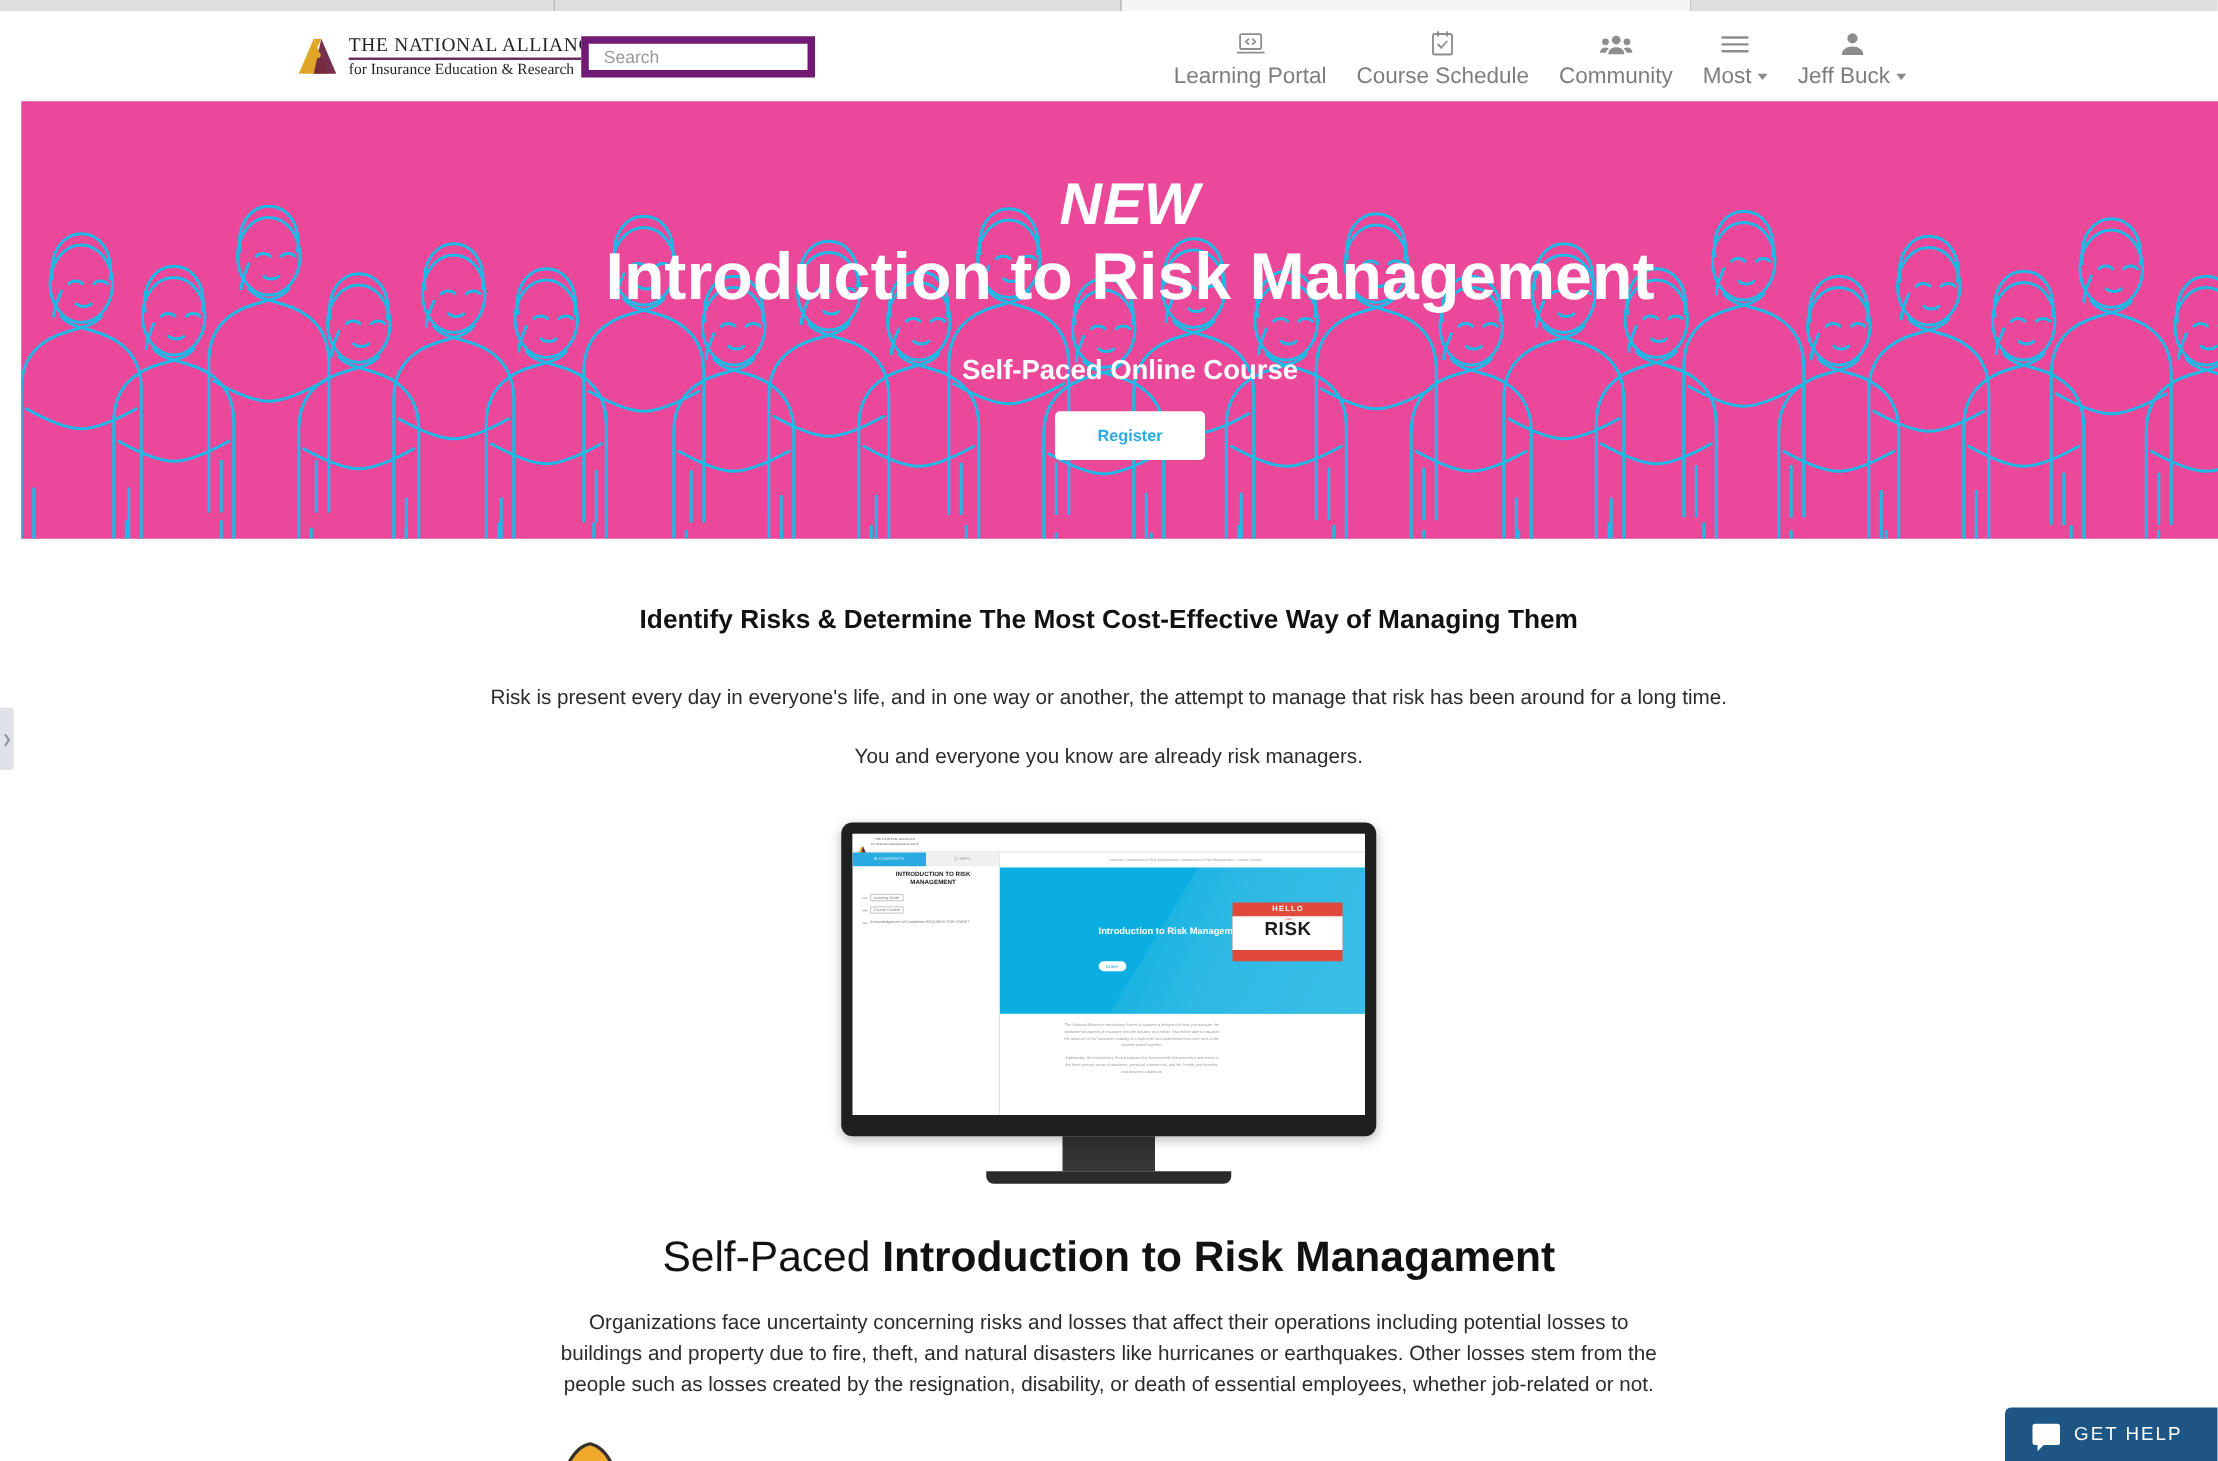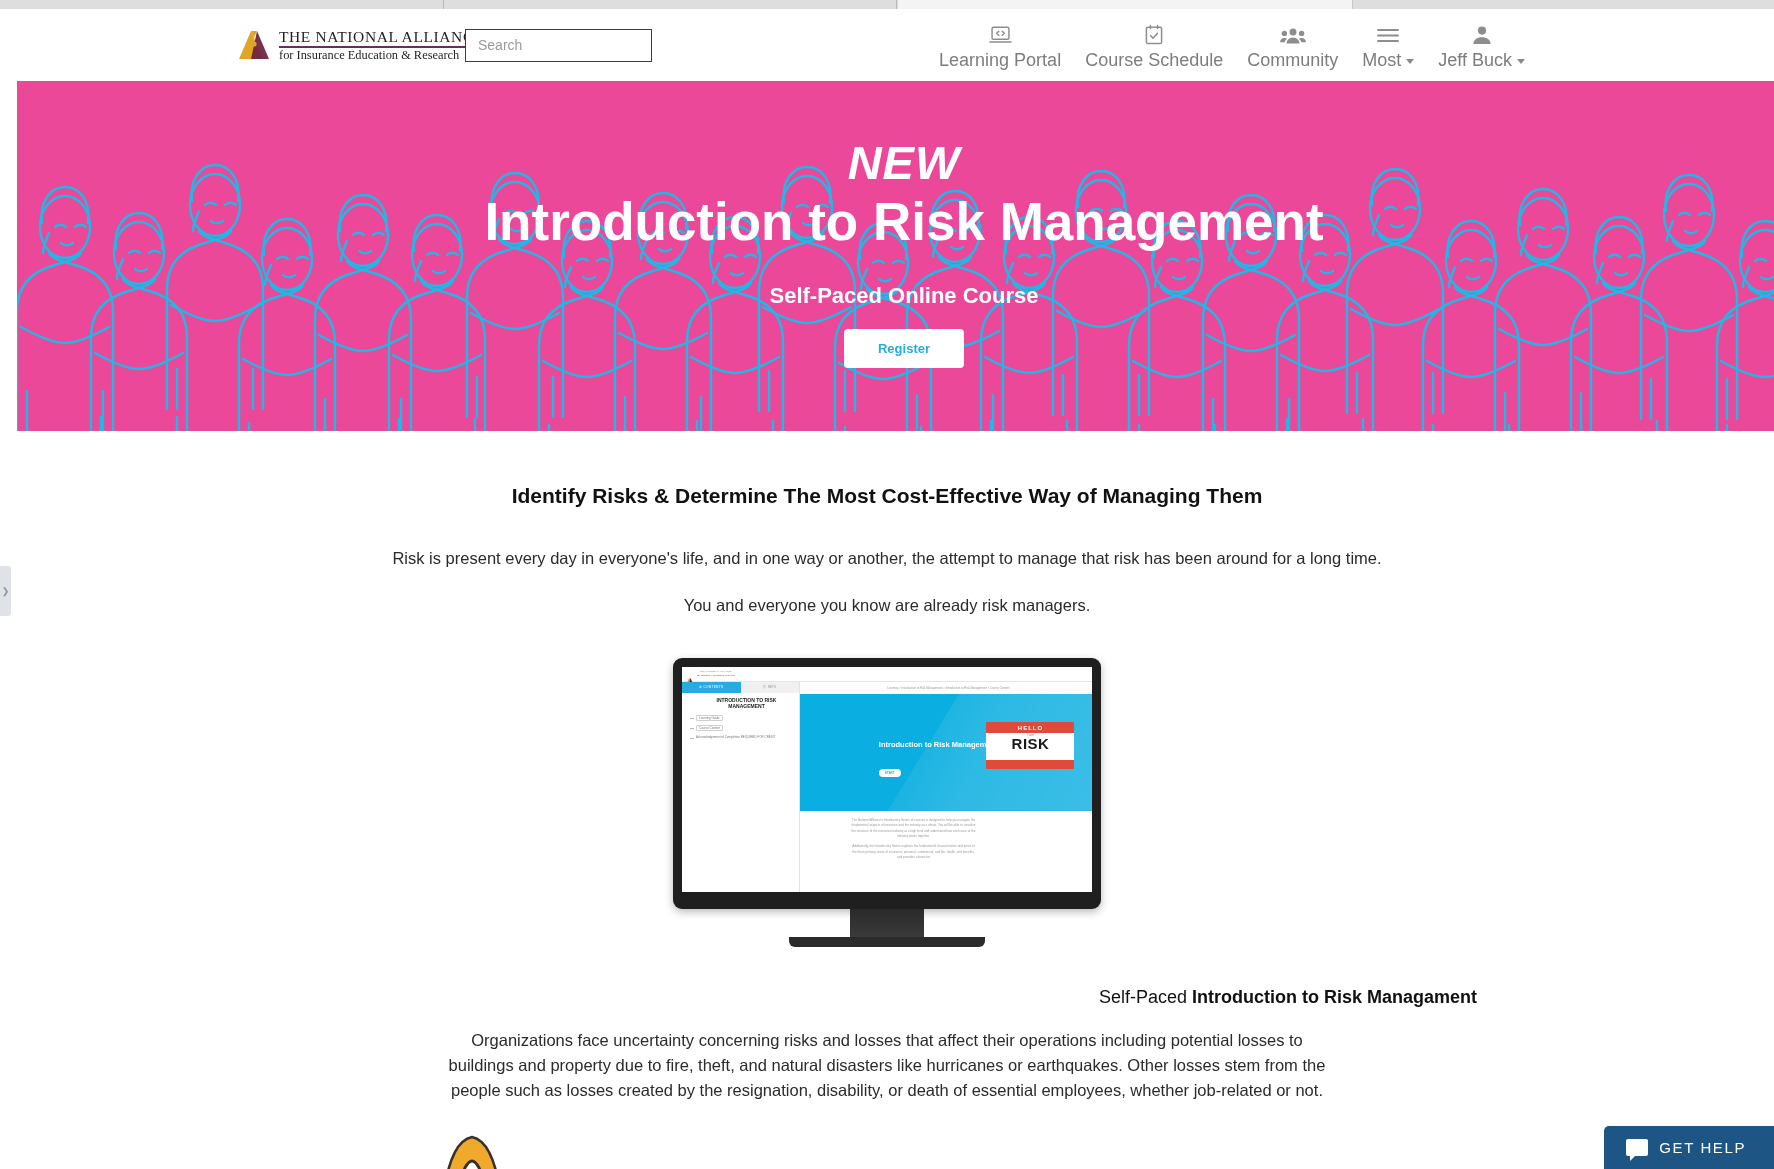--- a/index.html
+++ b/index.html
@@ -42,21 +42,21 @@
   }
   .logo-rule { height: 2px; background: #6b2d5c; margin: 1px 0 1px 0; }
   .logo-line2 {
     font-family: "Liberation Serif", serif;
     font-size: 12.4px; color: #231f20; white-space: nowrap;
   }
 
   
   #search-input {
     width: 187px; height: 33px;
-    border: 1px solid #701a75; background: #fff;
+    border: 6px solid #701a75; background: #fff;
     font-family: "Liberation Sans", sans-serif;
     font-size: 14px; color: #8a8a8a;
     padding: 0 12px; outline: none;
     margin-left: 23px;
   }
   #search-input::placeholder { color: #9a9a9a; }
 
   
   #header-nav {
     margin-left: auto; display: flex; align-items: flex-end; height: 52px;
@@ -164,21 +164,21 @@
   .badge .hello { color:#fff; font-size:6px; font-weight:700; text-align:center; padding-top:3px; letter-spacing:1px;}
   .badge .white { background:#fff; height:27px; margin-top:2px; text-align:center; }
   .badge .iam { color:#e04a3a; font-size:3px; }
   .badge .risk { color:#1b1b1b; font-size:15px; font-weight:700; line-height:.95; letter-spacing:.5px;}
   .lms-text { padding: 7px 0 0 51px; }
   .lms-text p { font-size:3.1px; color:#9b9b9b; line-height:1.75; width:125px; }
   .lms-text p + p { margin-top: 5px; }
 
   
   #subsection-heading {
-    font-size: 18px; color: #111; margin-top: 40px; font-weight: 400; text-align: right;
+    font-size: 34px; color: #111; margin-top: 40px; font-weight: 400;
   }
   #subsection-heading b { font-weight: 700; }
   #subsection-body {
     font-size: 16.5px; color: #2b2b2b; line-height: 1.52;
     width: 880px; margin: 20px auto 0 auto;
   }
 
   
   #bottom-split { display:flex; margin-top: 30px; align-items:flex-start; }
   #bottom-art { width: 345px; margin-left: 55px; position:relative; height: 60px; overflow:hidden;}

